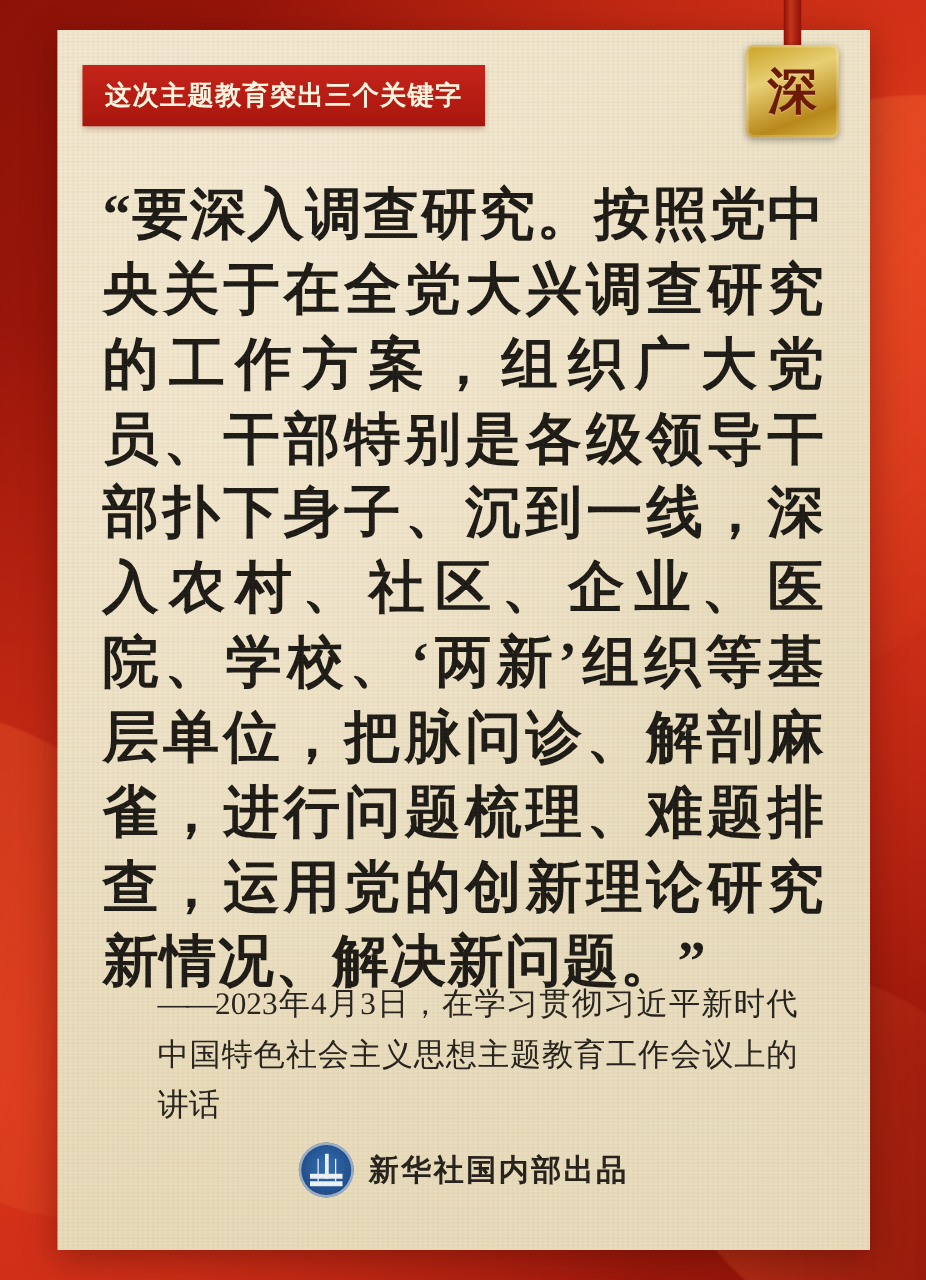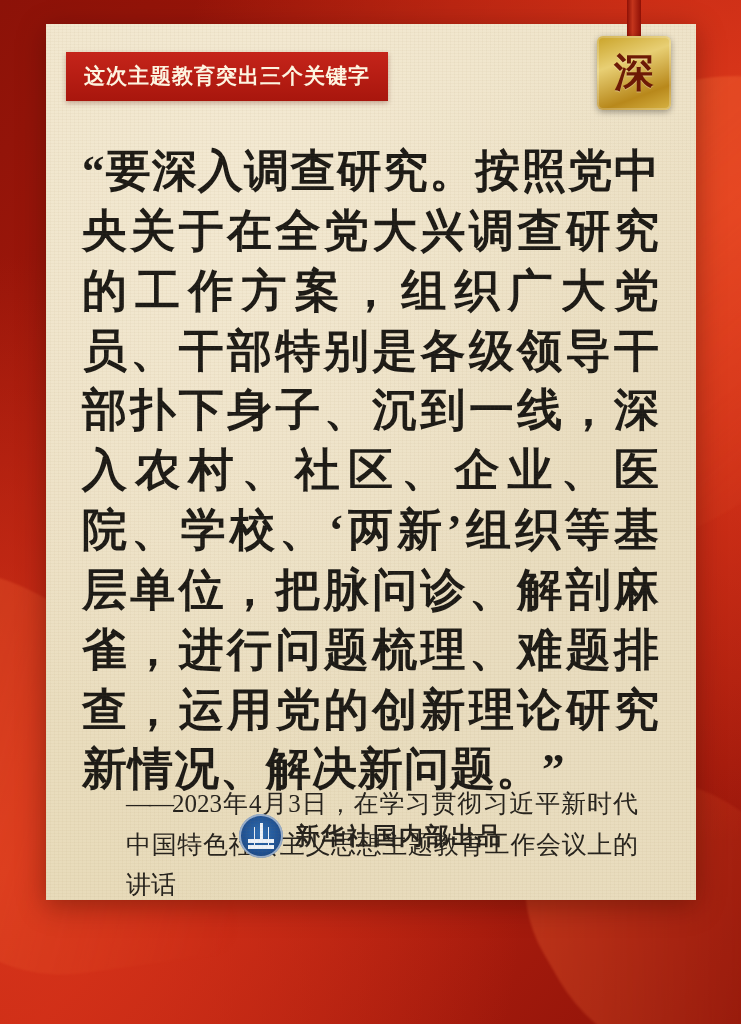--- a/index.html
+++ b/index.html
@@ -86,21 +86,21 @@
     line-height: 1;
     text-shadow: 0 1px 0 rgba(255,255,255,.3);
   }
 
   
   .paper {
     position: absolute;
     left: 46px;
     top: 24px;
     width: 650px;
-    height: 876px;
+    height: 976px;
     background:
       radial-gradient(ellipse at 30% 15%, #f3e9d2 0%, rgba(243,233,210,0) 60%),
       radial-gradient(ellipse at 80% 80%, #e9ddc0 0%, rgba(233,221,192,0) 65%),
       linear-gradient(165deg, #f0e6cd 0%, #ece0c4 45%, #e6d9b6 100%);
     box-shadow: 0 6px 26px rgba(60,10,0,.42);
     overflow: hidden;
   }
   
   .paper::after {
     content: "";

